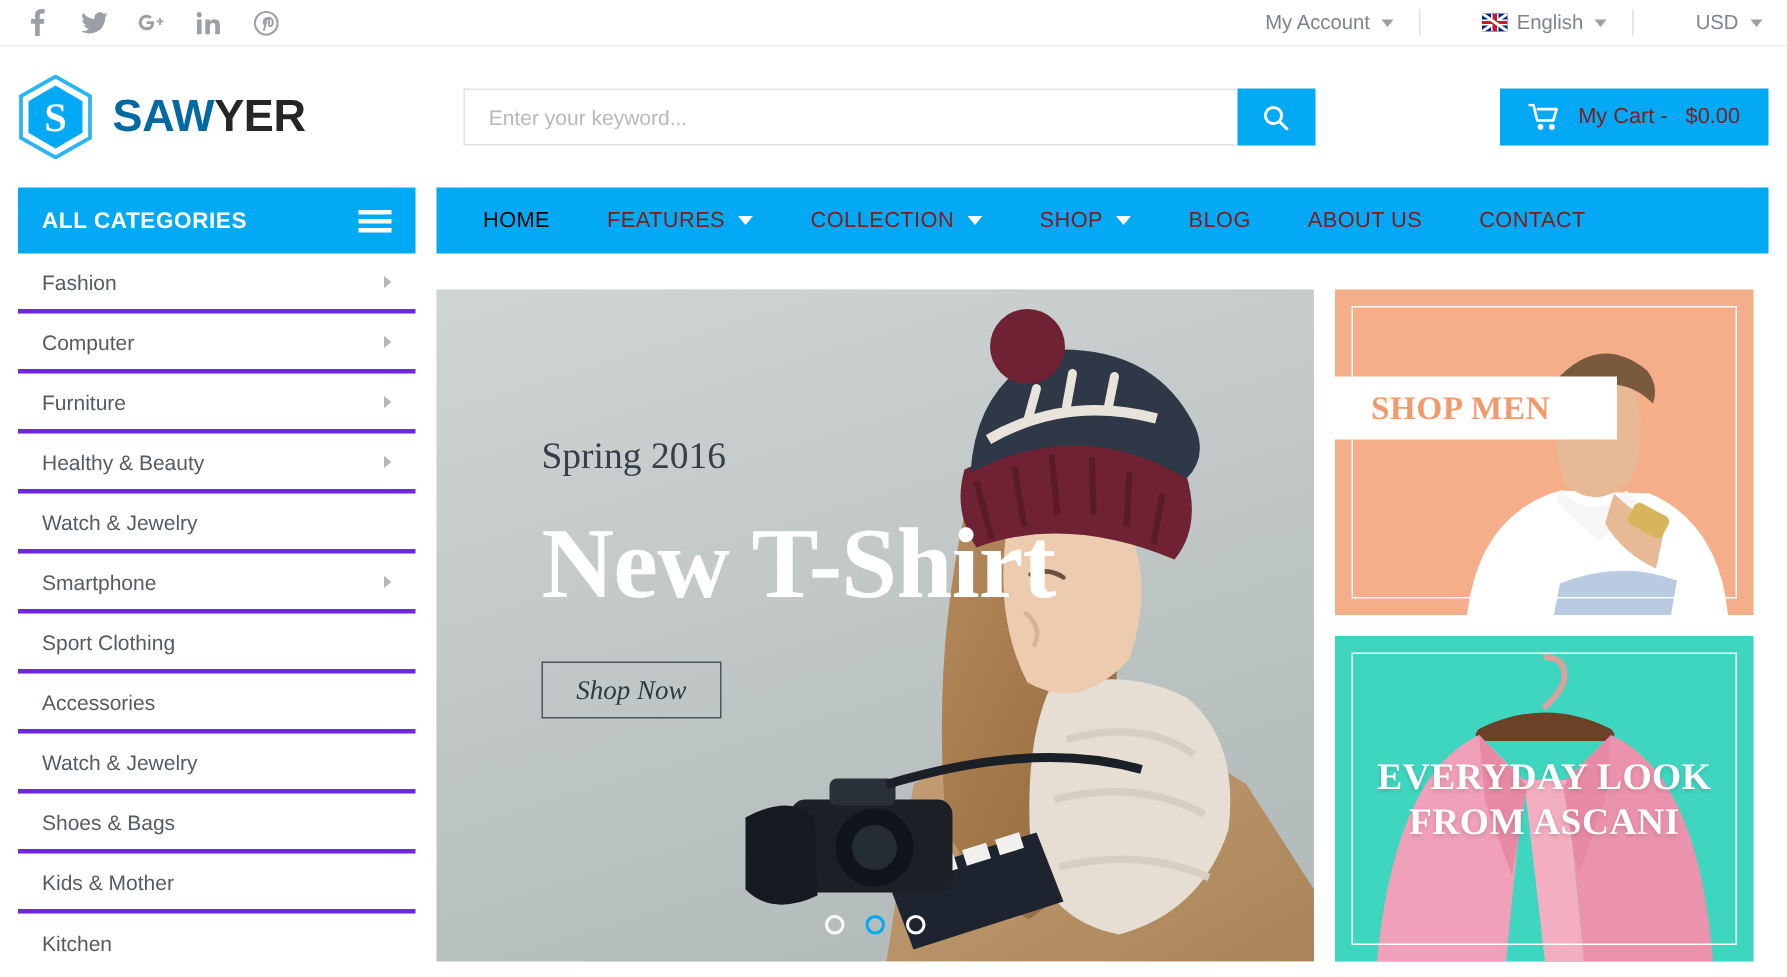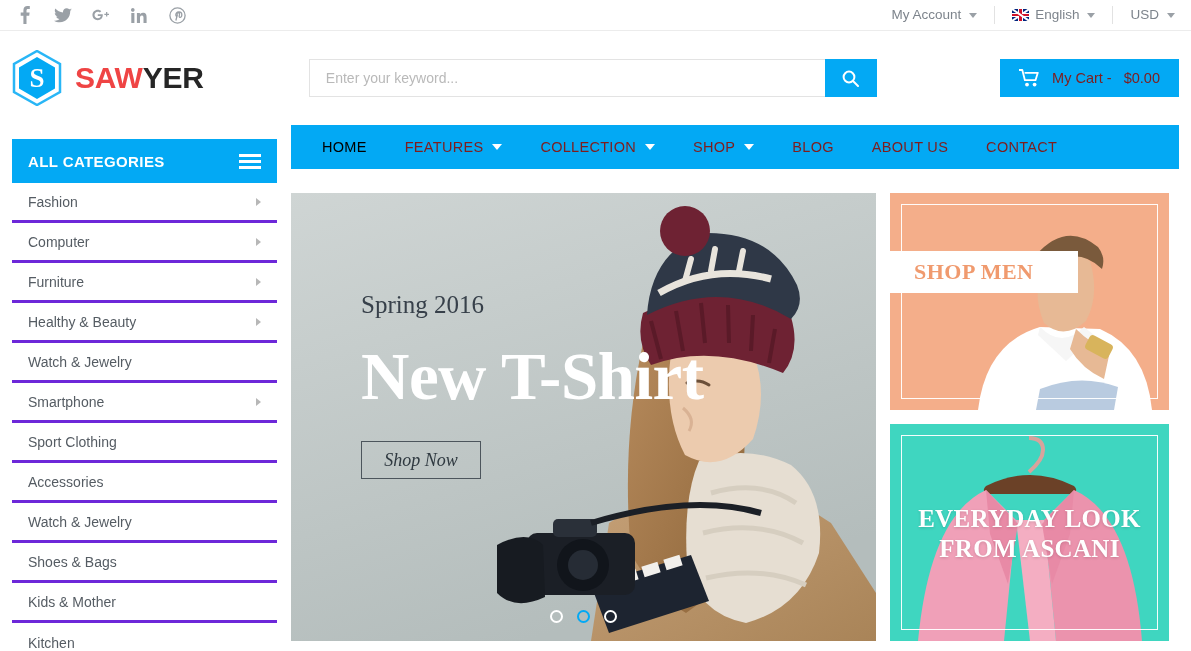--- a/index.html
+++ b/index.html
@@ -28,20 +28,21 @@
     display: flex; align-items: center; justify-content: center;
     color: #9aa0a6;
     cursor: pointer;
   }
   .social-icon svg { display: block; }
   .topbar-right {
     margin-left: auto;
     display: flex;
     align-items: flex-end;
     height: 18px;
+    gap: 24px;
   }
   .tb-item {
     display: flex; align-items: center; gap: 6px;
     font-size: 13.5px;
     color: #7d848c;
     padding: 0 17px;
     cursor: pointer;
     height: 18px;
     line-height: 18px;
     border-right: 1px solid #e2e2e2;
@@ -86,21 +87,21 @@
     height: 94px;
     display: flex;
     align-items: center;
     padding: 0 12px 0 12px;
   }
   .logo { display: flex; align-items: center; gap: 13px; cursor: pointer; }
   .hexlogo { width: 50px; height: 56px; display: block; }
   .logo-text {
     font-size: 30px; font-weight: bold; letter-spacing: -0.2px;
   }
-  .logo-text .a { color: #ef4444; }
+  .logo-text .a { color: #0369a1; }
   .logo-text .b { color: #262626; }
 
   .search-wrap {
     margin-left: 105px;
     display: flex;
     height: 38px;
   }
   .search-input {
     width: 516px;
     height: 38px;
@@ -144,21 +145,20 @@
   }
   .sidebar { width: 265px; flex: none; }
   .cat-head {
     height: 44px;
     background: #03a9f4;
     color: #fff;
     display: flex;
     align-items: center;
     padding: 0 16px;
     cursor: pointer;
-    margin-top: 14px;
   }
   .cat-head span {
     font-size: 15px; font-weight: bold; letter-spacing: 0.4px;
   }
   .burger { margin-left: auto; display: flex; flex-direction: column; gap: 3px; }
   .burger i { display: block; width: 22px; height: 3px; background: #fff; }
 
   .cat-list { border: 0; }
   .cat-item {
     height: 40px;

